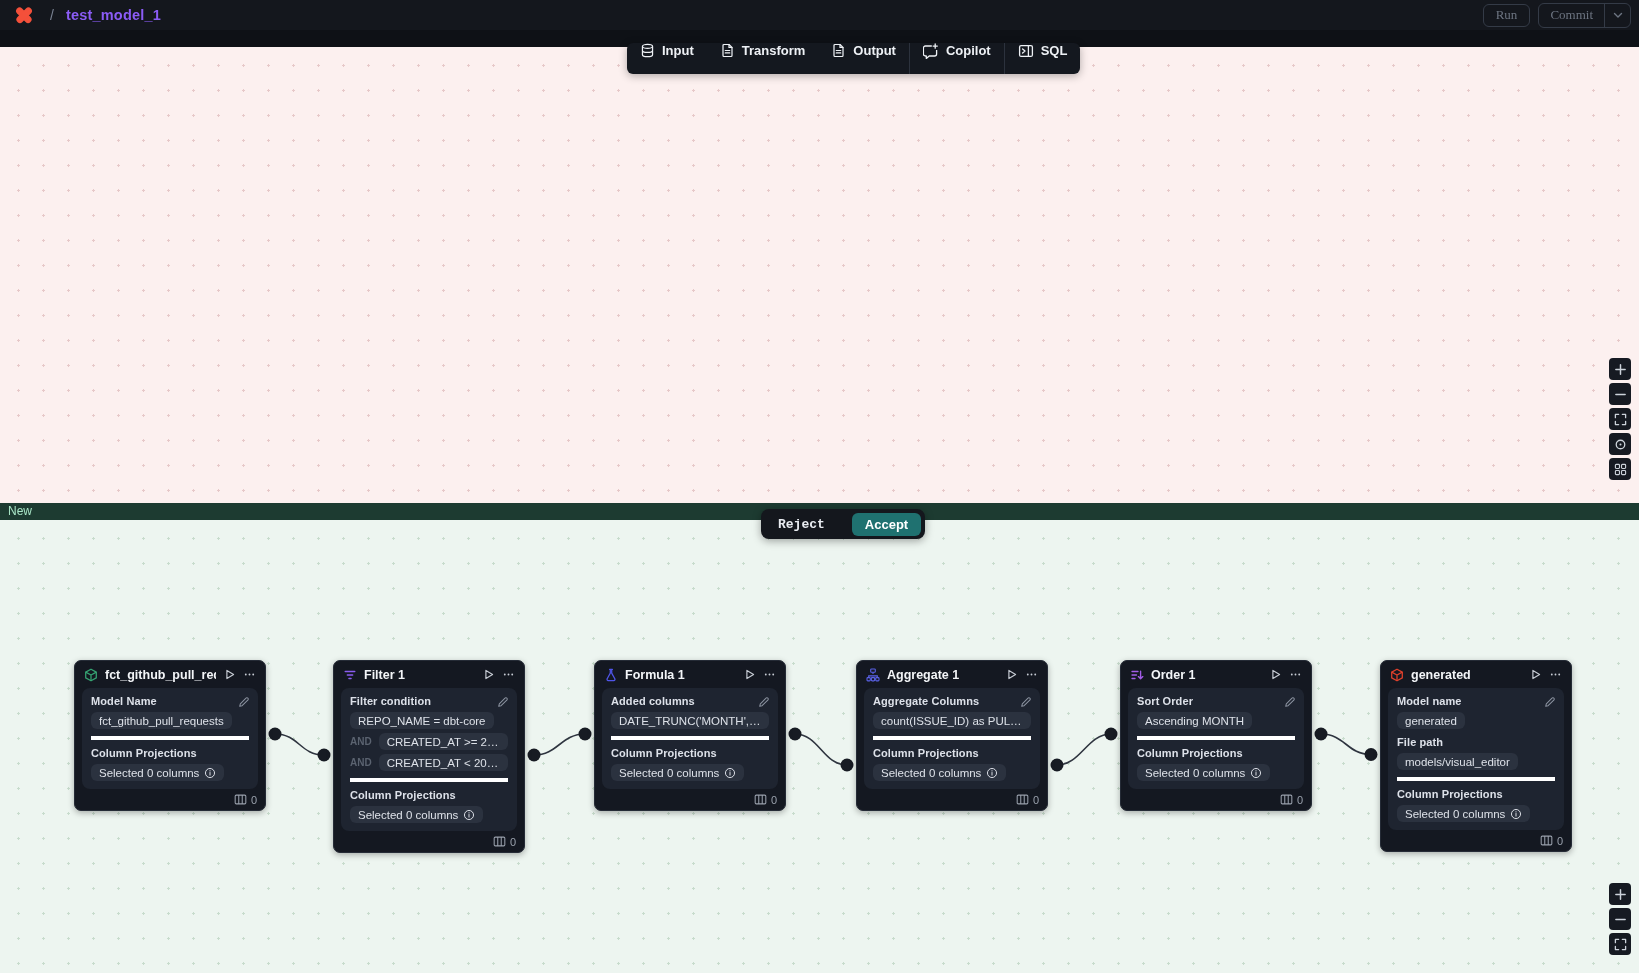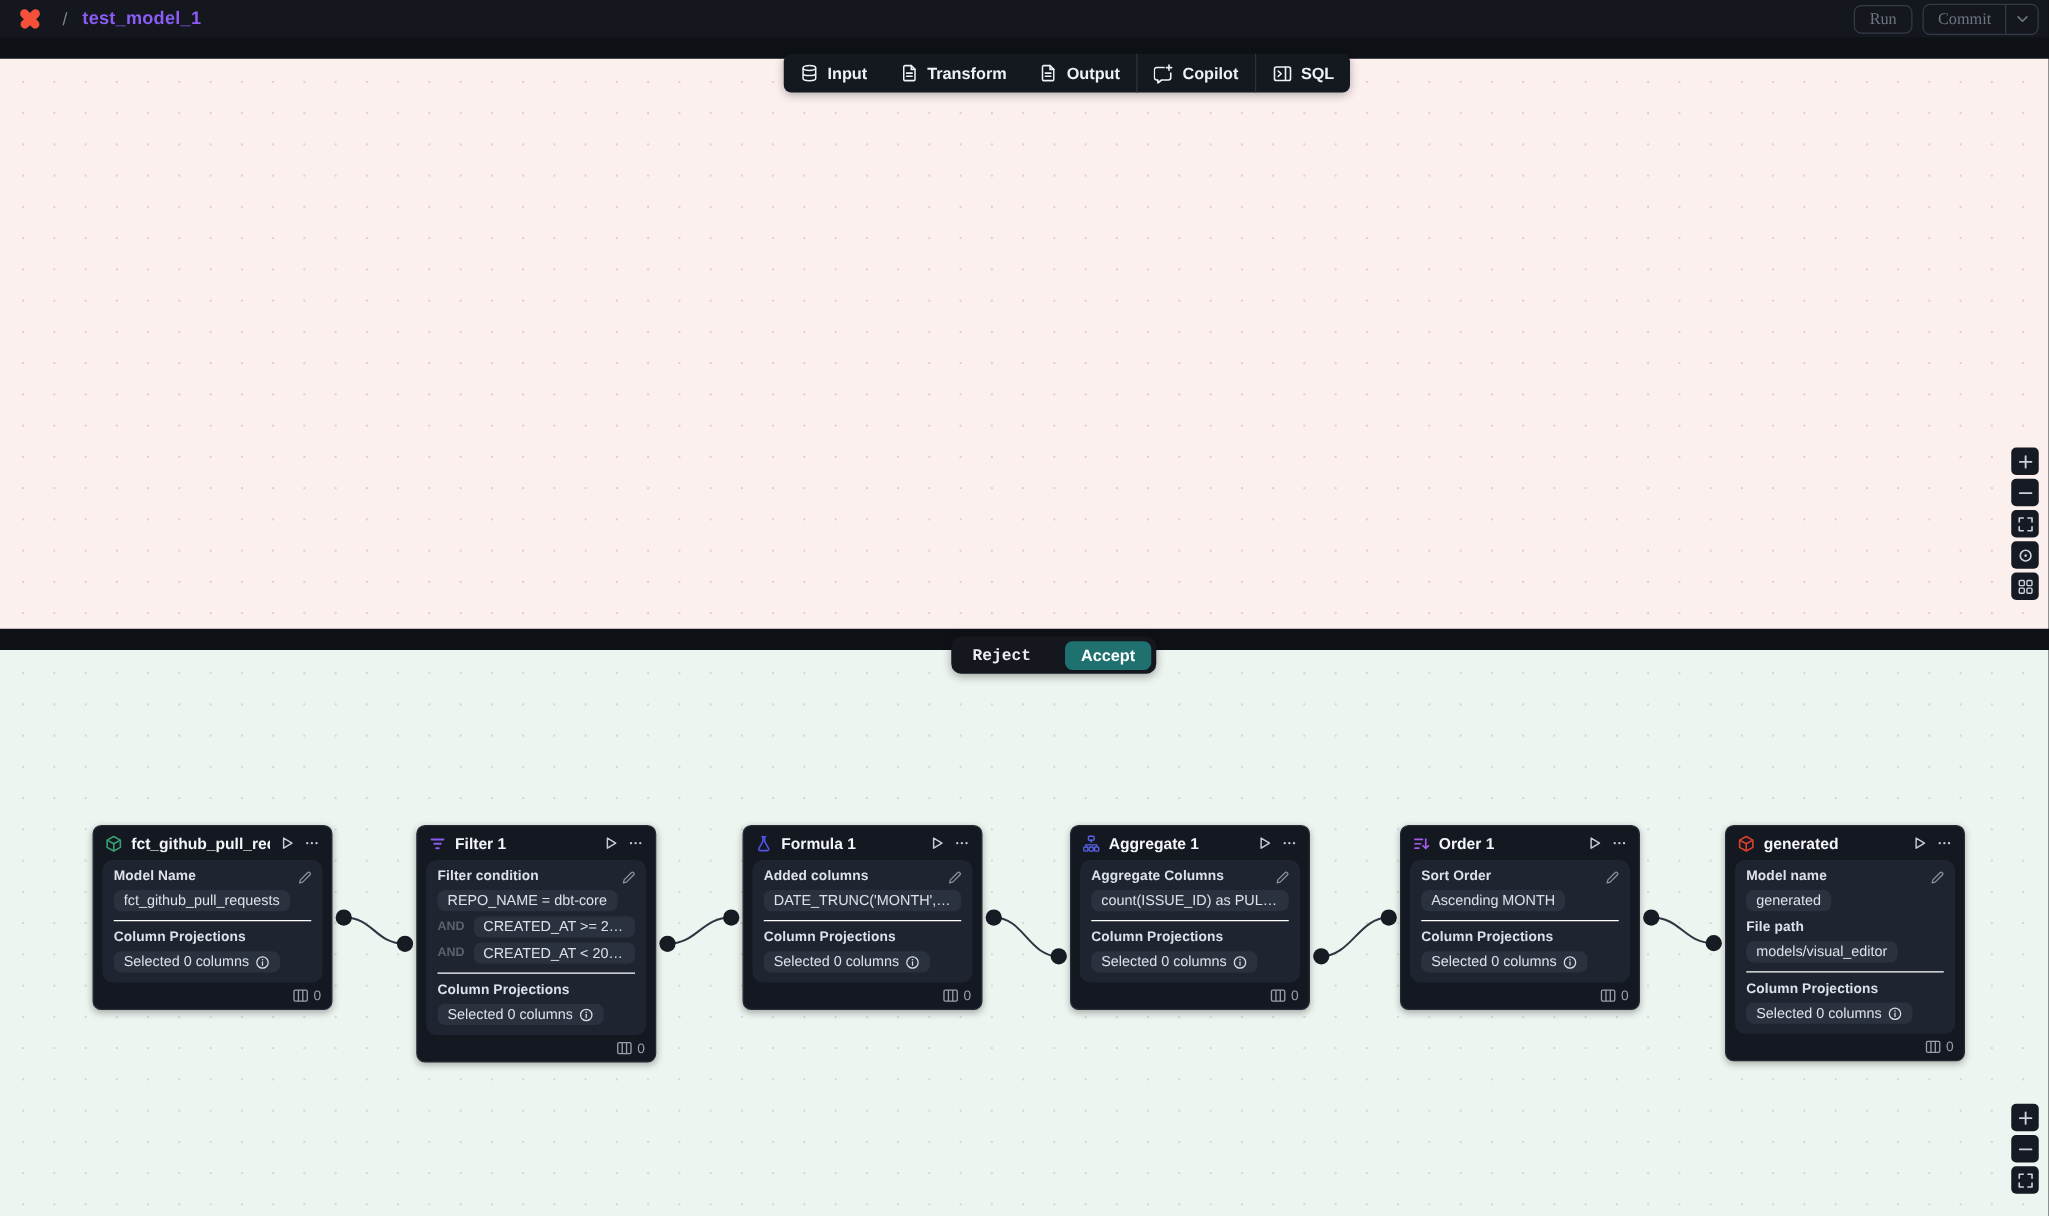--- a/index.html
+++ b/index.html
@@ -42,21 +42,21 @@
     top:520px;height:453px;background-color:#edf5f0;
     background-image:radial-gradient(circle,#c8dccd 1.1px,transparent 1.1px);
     background-size:25px 25px;background-position:6px 6px;
   }
   
   .toolbar{
     position:absolute;left:627px;top:43px;height:31px;background:#14181f;border-radius:6px;
     display:flex;align-items:center;z-index:8;box-shadow:0 2px 8px rgba(0,0,0,.3);
   }
   .tb-item{
-    display:flex;align-items:center;gap:7px;color:#eef1f5;font-size:13px;font-weight:bold;
+    display:flex;gap:7px;color:#eef1f5;font-size:13px;font-weight:bold;
     padding:0 13px;height:100%;background:transparent;border:none;font-family:inherit;cursor:pointer;
   }
   .tb-item svg{flex:0 0 auto;}
   .tb-divider{width:1px;height:31px;background:#2c323d;}
   
   .diff-actions{
     position:absolute;left:761px;top:509px;height:30px;background:#14171d;border-radius:8px;
     display:flex;align-items:center;padding:0 4px;gap:2px;z-index:8;box-shadow:0 2px 8px rgba(0,0,0,.35);
   }
   .reject-btn{background:transparent;border:none;color:#e8ebf0;font-size:13px;font-weight:bold;padding:0 13px;font-family:Liberation Mono, monospace;}
@@ -74,21 +74,21 @@
     position:absolute;background:#141821;border:1px solid #252b36;border-radius:7px;
     box-shadow:0 2px 6px rgba(0,0,0,.3);z-index:3;box-sizing:border-box;color:#e7eaf0;
   }
   .node-header{display:flex;align-items:center;gap:7px;height:27px;padding:0 9px;}
   .node-title{font-size:12.5px;font-weight:bold;color:#f3f5f8;white-space:nowrap;overflow:hidden;flex:1 1 auto;}
   .node-hicon{display:flex;flex:0 0 auto;}
   .hdr-btn{display:flex;align-items:center;color:#c7ccd4;flex:0 0 auto;background:none;border:none;padding:0;}
   .node-panel{
     position:relative;margin:0 7px;background:#1e2430;border-radius:8px;padding:7px 9px 8px 9px;
   }
-  .section + .section.divided{border-top:1px solid #ffffff;margin-top:7px;padding-top:7px;}
+  .section + .section.divided{border-top:4px solid #ffffff;margin-top:7px;padding-top:7px;}
   .section + .section{margin-top:7px;}
   .section-label{font-size:11px;font-weight:bold;color:#dde1e9;margin-bottom:5px;letter-spacing:.1px;}
   .row{display:flex;align-items:center;gap:7px;min-width:0;margin-top:4px;}
   .row:first-of-type{margin-top:0;}
   .row-prefix{font-size:10px;font-weight:bold;color:#5b6370;flex:0 0 auto;}
   .pill{
     display:inline-flex;align-items:center;gap:5px;background:#2b323f;border-radius:6px;
     padding:2.5px 8px;font-size:11.5px;color:#dde1e8;white-space:nowrap;overflow:hidden;
     text-overflow:ellipsis;min-width:0;max-width:100%;
   }
@@ -120,20 +120,21 @@
         <span class="commit-caret">
           <svg width="12" height="12" viewBox="0 0 12 12">
               <path d="M2.5 4.5 6 8l3.5-3.5" stroke="currentColor" stroke-width="1.4" fill="none" stroke-linecap="round" stroke-linejoin="round"></path>
             </svg>
         </span>
       </div>
     </div>
   </header>
 
   <div class="canvas current-canvas"></div>
+  <div class="version-bar new-bar">New</div>
   <div class="canvas new-canvas"></div>
 
   <svg id="edges" width="1639" height="973">
       <path d="M 275 734 C 299 734, 300 755, 324 755"></path>
       <path d="M 534 755 C 558 755, 561 734, 585 734"></path>
       <path d="M 795 734 C 819 734, 823 765, 847 765"></path>
       <path d="M 1057 765 C 1081 765, 1087 734, 1111 734"></path>
       <path d="M 1321 734 C 1345 734, 1347 754.5, 1371 754.5"></path>
       <circle cx="275" cy="734" r="6.5"></circle>
       <circle cx="324" cy="755" r="6.5"></circle>

